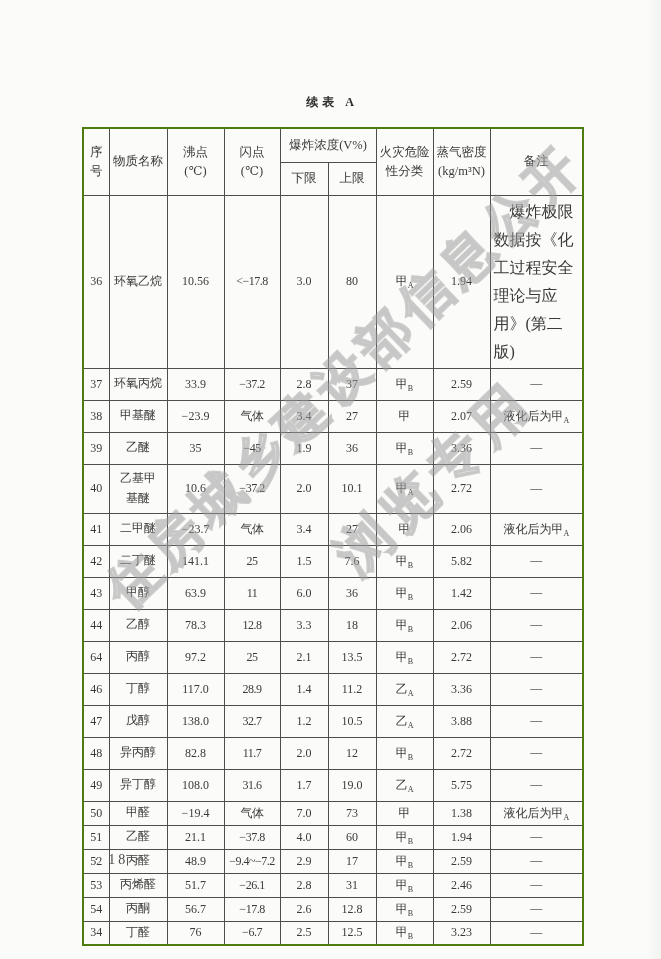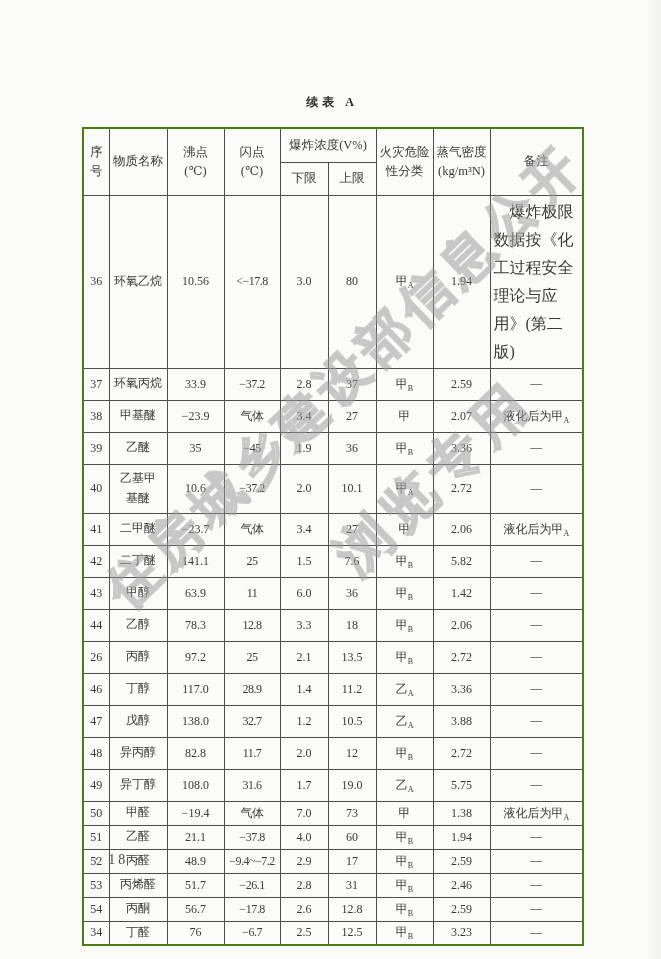--- a/index.html
+++ b/index.html
@@ -226,21 +226,21 @@
     <td class="cell-num">78.3</td>
     <td class="cell-fp">12.8</td>
     <td class="cell-num">3.3</td>
     <td class="cell-num">18</td>
     <td><span>甲</span><sub class="small-sub">B</sub></td>
     <td class="cell-num">2.06</td>
     <td><span>—</span><sub class="small-sub"></sub></td>
   </tr>
 
   <tr class="row-std">
-    <td>26</td>
+    <td>64</td>
     <td class="cell-name">丙醇</td>
     <td class="cell-num">97.2</td>
     <td class="cell-fp">25</td>
     <td class="cell-num">2.1</td>
     <td class="cell-num">13.5</td>
     <td><span>甲</span><sub class="small-sub">B</sub></td>
     <td class="cell-num">2.72</td>
     <td><span>—</span><sub class="small-sub"></sub></td>
   </tr>
 

